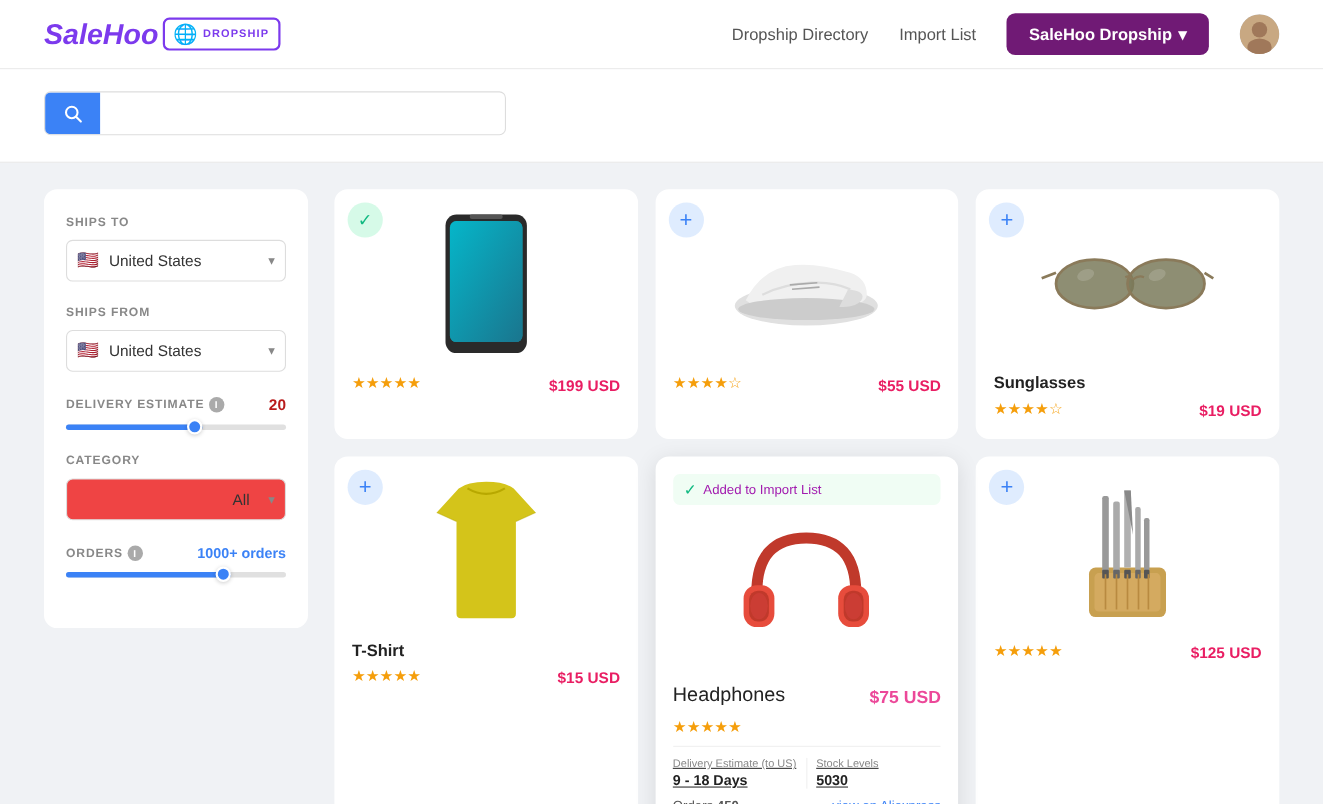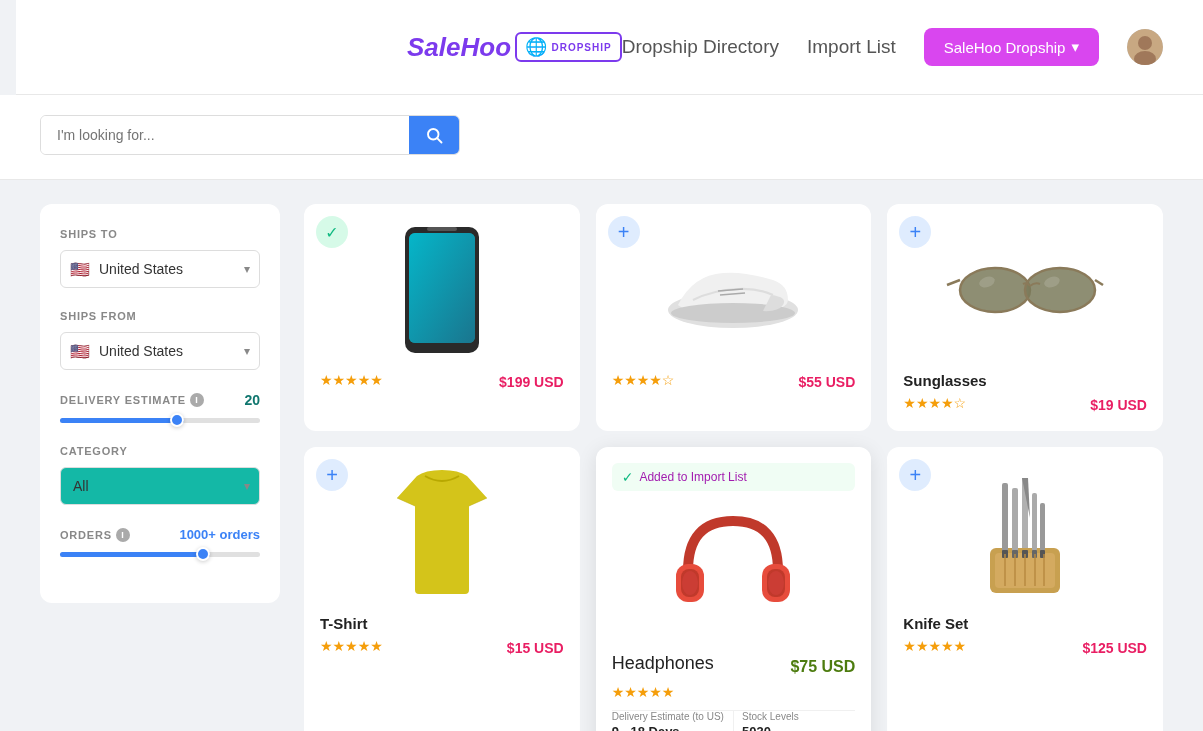--- a/index.html
+++ b/index.html
@@ -1,42 +1,41 @@
 <!DOCTYPE html>
 <html><head>
   <meta charset="utf-8">
   <style>
     * { box-sizing: border-box; margin: 0; padding: 0; }
     body { font-family: -apple-system, BlinkMacSystemFont, 'Segoe UI', sans-serif; background: #f0f2f5; color: #333; }
 
     
     .header {
       background: #fff;
-      padding: 28px 40px;
-      display: flex;
-      align-items: center;
-      justify-content: flex-end;
+      padding: 12px 40px;
+      display: flex;
+      align-items: center;
+      justify-content: space-between;
       border-bottom: 1px solid #e8e8e8;
-      margin-left: 16px;
     }
     .logo-area { display: flex; align-items: center; gap: 4px; }
     .logo-salehoo { font-size: 26px; font-weight: 800; color: #7c3aed; font-style: italic; }
     .logo-dropship-wrap { display: flex; align-items: center; gap: 4px; border: 2px solid #7c3aed; border-radius: 6px; padding: 2px 8px; }
     .globe-icon { font-size: 18px; color: #7c3aed; }
     .logo-dropship { font-size: 10px; font-weight: 700; color: #7c3aed; letter-spacing: 1px; }
     .header-nav { display: flex; align-items: center; gap: 28px; }
-    .nav-link { font-size: 19px; color: #555; text-decoration: none; cursor: pointer; }
+    .nav-link { font-size: 15px; color: #555; text-decoration: none; cursor: pointer; }
     .nav-btn {
-      background: #d946ef;
+      background: #701a75;
       color: #fff;
       border: none;
       border-radius: 8px;
       padding: 10px 20px;
       font-size: 15px;
-      font-weight: 400;
+      font-weight: 700;
       cursor: pointer;
       display: flex;
       align-items: center;
       gap: 6px;
     }
     .avatar {
       width: 36px; height: 36px; border-radius: 50%;
       background: #ccc;
       overflow: hidden;
       display: flex; align-items: center; justify-content: center;
@@ -150,21 +149,21 @@
       width: 14px; height: 14px;
       background: #aaa;
       border-radius: 50%;
       color: #fff;
       font-size: 9px;
       display: inline-flex;
       align-items: center;
       justify-content: center;
       font-weight: 700;
     }
-    .delivery-value { font-size: 14px; font-weight: 700; color: #0f766e; }
+    .delivery-value { font-size: 14px; font-weight: 700; color: #b91c1c; }
     .slider-track {
       width: 100%;
       height: 5px;
       background: #e0e0e0;
       border-radius: 3px;
       position: relative;
       margin: 8px 0 4px;
     }
     .slider-fill {
       height: 100%;
@@ -272,42 +271,44 @@
       display: flex;
       justify-content: center;
       align-items: center;
       height: 140px;
       margin-bottom: 12px;
     }
     .product-name { font-size: 15px; font-weight: 700; color: #222; margin-bottom: 6px; }
     .product-name-lg { font-size: 18px; font-weight: 400; color: #222; margin-bottom: 6px; }
     .stars { color: #f59e0b; font-size: 14px; display: flex; align-items: center; gap: 1px; margin-bottom: 4px; }
     .price { color: #e91e63; font-size: 14px; font-weight: 700; }
-    .price-lg { color: #4d7c0f; font-size: 16px; font-weight: 700; margin-left: 17px; }
+    .price-lg { color: #ec4899; font-size: 16px; font-weight: 700; margin-left: 17px; }
     .product-row { display: flex; justify-content: space-between; align-items: center; }
 
     
     .import-banner {
       background: #f0fdf4;
       border-radius: 6px;
       padding: 6px 10px;
       display: flex;
       align-items: center;
       gap: 6px;
       margin-bottom: 10px;
     }
     .import-check { color: #10b981; font-size: 14px; }
     .import-text { font-size: 12px; color: #a21caf; font-weight: 500; }
 
     
     .detail-row {
       display: flex;
       border-top: 1px solid #f0f0f0;
       margin-top: 10px;
+      padding-top: 10px;
       gap: 8px;
+      text-decoration: underline;
     }
     .detail-col { flex: 1; }
     .detail-col-divider { width: 1px; background: #f0f0f0; }
     .detail-label { font-size: 10px; color: #888; margin-bottom: 2px; }
     .detail-val { font-size: 13px; font-weight: 700; color: #222; }
     .detail-row-bottom {
       display: flex;
       justify-content: space-between;
       align-items: center;
       margin-top: 8px;
@@ -321,23 +322,24 @@
       width: 100%;
     }
     .select-wrapper-simple select {
       width: 100%;
       border: 1px solid #ddd;
       border-radius: 6px;
       padding: 10px 32px 10px 12px;
       font-size: 14px;
       color: #333;
       appearance: none;
-      background: #14b8a6;
+      background: #ef4444;
       cursor: pointer;
       outline: none;
+      text-align: right;
     }
     .select-arrow-simple {
       position: absolute;
       right: 10px;
       top: 50%;
       transform: translateY(-50%);
       pointer-events: none;
       color: #888;
       font-size: 12px;
     }
@@ -365,21 +367,20 @@
         <circle cx="18" cy="18" r="18" fill="#c8a882"></circle>
         <circle cx="18" cy="14" r="7" fill="#a0785a"></circle>
         <ellipse cx="18" cy="30" rx="11" ry="8" fill="#a0785a"></ellipse>
       </svg>
     </div>
   </nav>
 </header>
 
 <section class="search-section">
   <div class="search-bar">
-    <input class="search-input" type="text" placeholder="I'm looking for..." style="">
     <button class="search-btn">
       <svg width="18" height="18" viewBox="0 0 24 24" fill="none" stroke="white" stroke-width="2.5" stroke-linecap="round" stroke-linejoin="round">
         <circle cx="11" cy="11" r="7"></circle>
         <line x1="16.5" y1="16.5" x2="22" y2="22"></line>
       </svg>
     </button>
   </div>
 </section>
 
 <div class="main-content">
@@ -626,22 +627,19 @@
           <rect x="70" y="82" width="5" height="8" rx="1" fill="#555"></rect>
 
           <line x1="35" y1="86" x2="35" y2="118" stroke="#b88a40" stroke-width="1.5"></line>
           <line x1="45" y1="86" x2="45" y2="118" stroke="#b88a40" stroke-width="1.5"></line>
           <line x1="55" y1="86" x2="55" y2="118" stroke="#b88a40" stroke-width="1.5"></line>
           <line x1="65" y1="86" x2="65" y2="118" stroke="#b88a40" stroke-width="1.5"></line>
           <line x1="74" y1="86" x2="74" y2="118" stroke="#b88a40" stroke-width="1.5"></line>
         </svg>
       </div>
       <div class="product-row">
-        <span class="product-name">Knife Set</span>
-      </div>
-      <div class="product-row">
         <div class="stars">★★★★★</div>
         <span class="price">$125 USD</span>
       </div>
     </div>
 
   </main>
 </div>
 
 </body></html>

